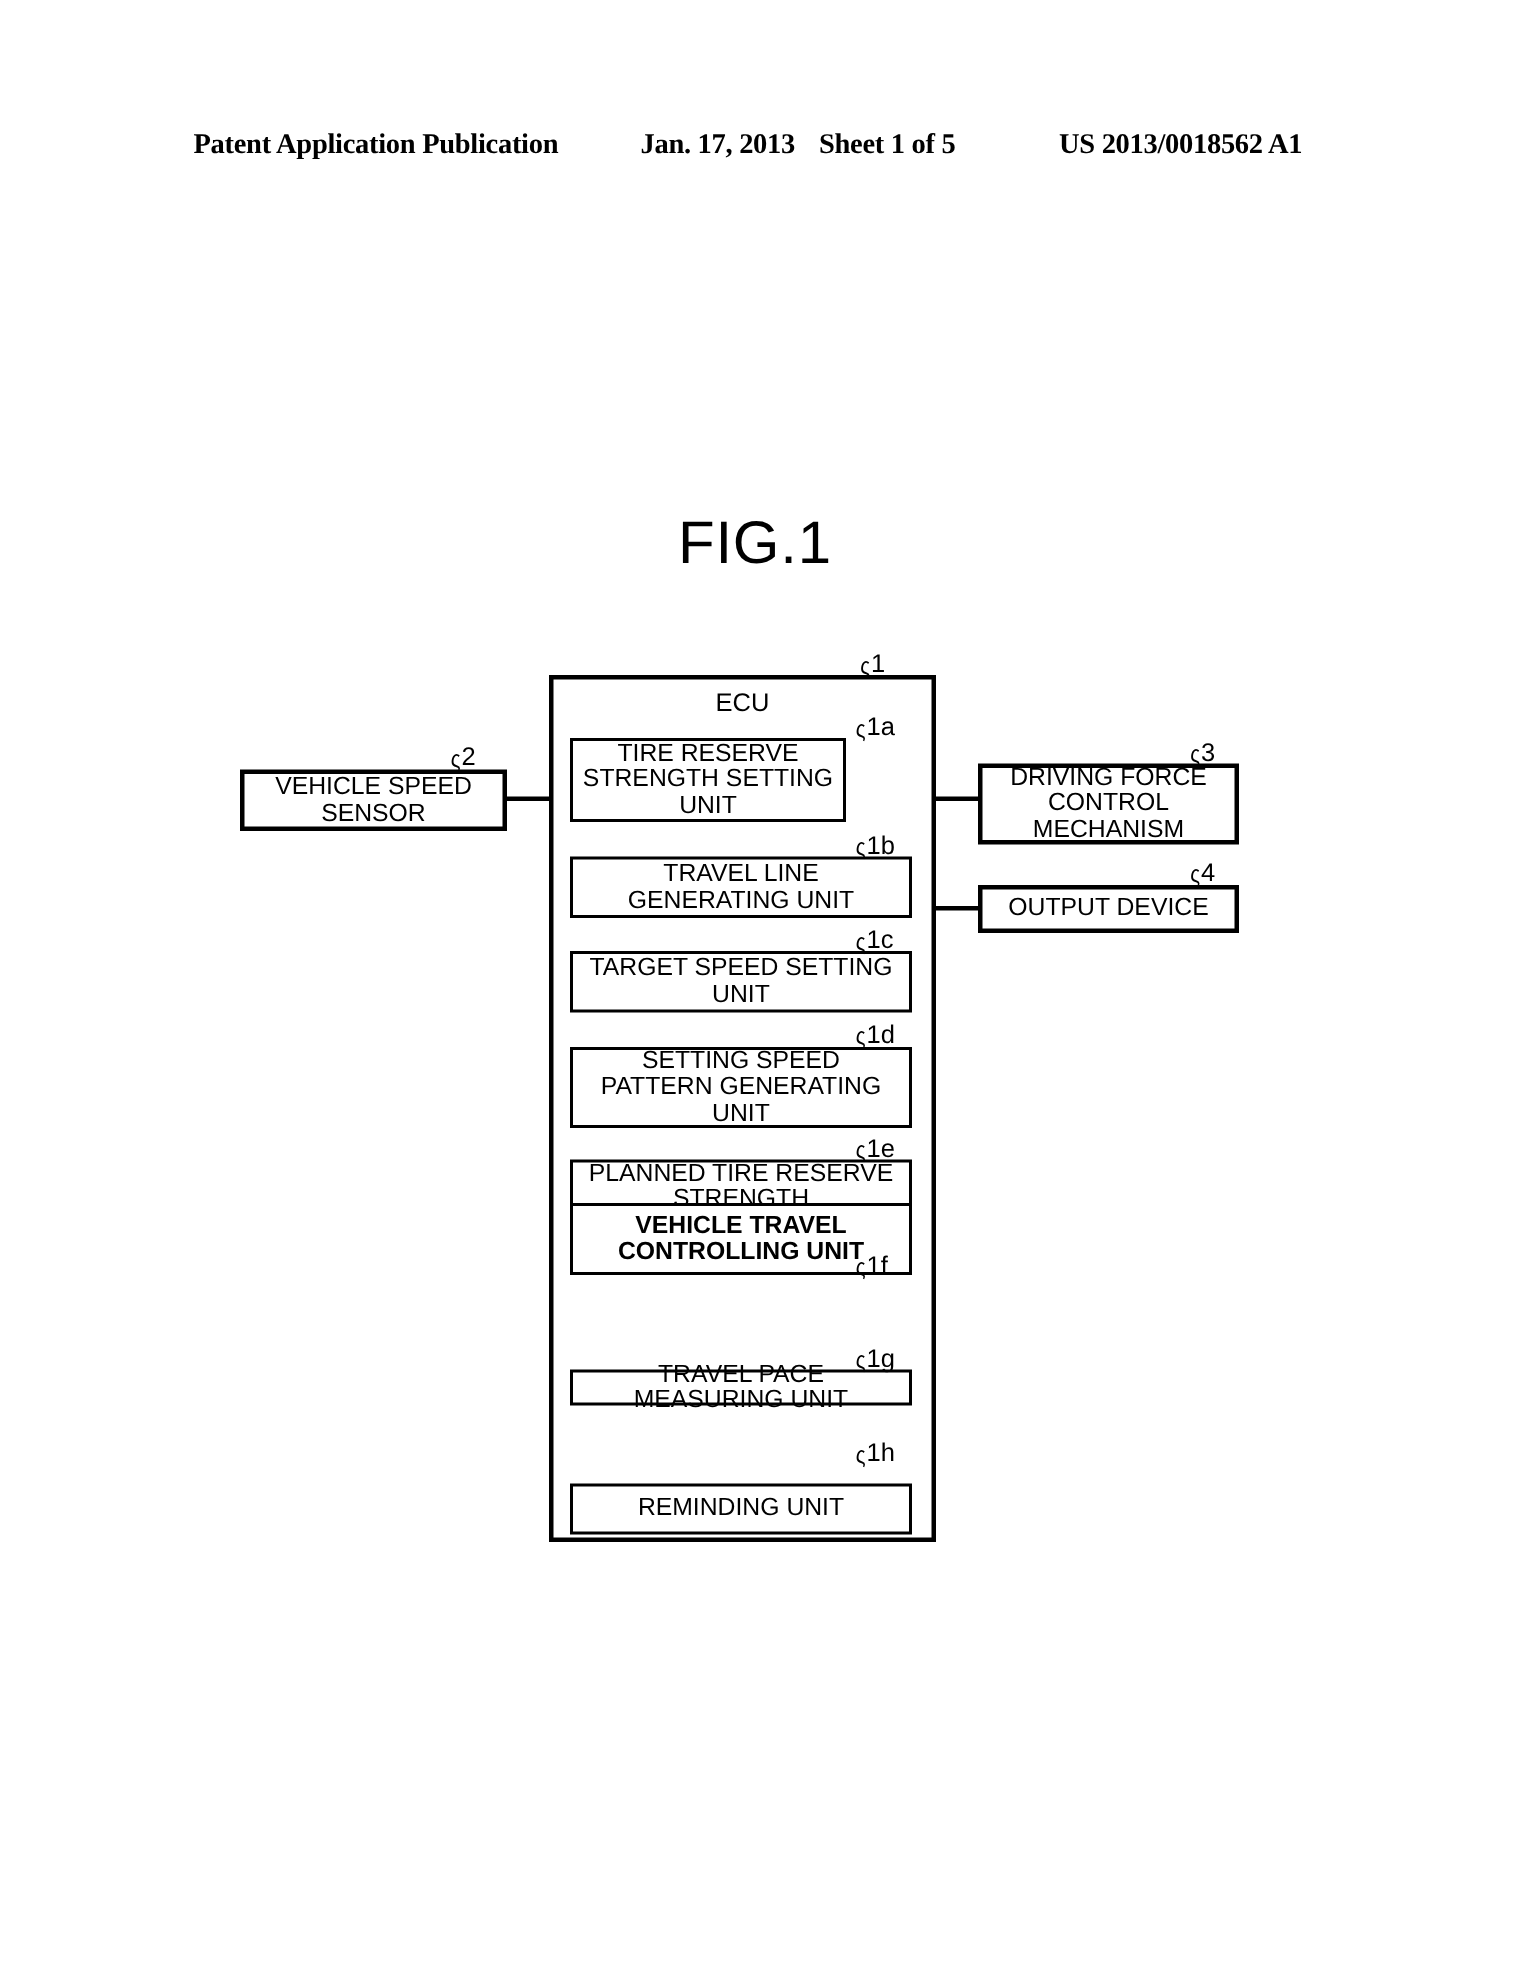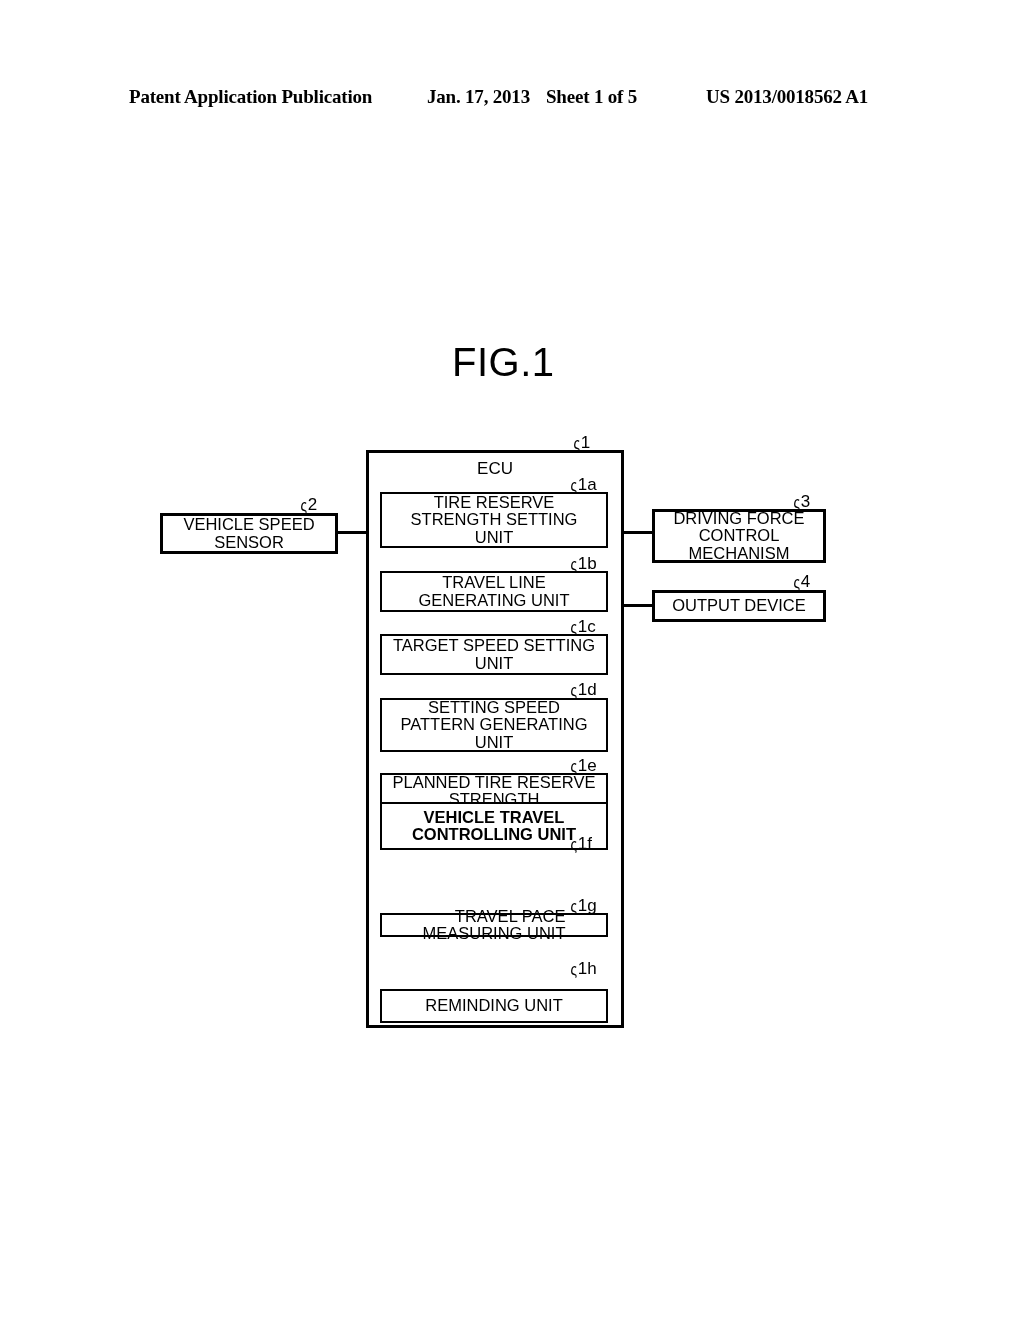--- a/index.html
+++ b/index.html
@@ -151,21 +151,21 @@
 <div class="line-v" style="left:621px; top:506px; height:110px;"></div>
 <div class="line-h" style="left:621px; top:531px; width:34px;"></div>
 <div class="line-h" style="left:621px; top:604px; width:34px;"></div>
 
 <div class="box box-outer" id="ecu-box"></div>
 <div id="ecu-title">ECU</div>
 <div class="ref" style="left:573px; top:434px;">
   <span class="hook">ς</span><span>1</span>
 </div>
 
-<div class="box box-inner" style="left:380px; top:492px; width:228px; height:56px;">
+<div class="box box-inner" style="left:380px; top:492px; width:184px; height:56px;">
   <span class="box-label">TIRE RESERVE
 STRENGTH SETTING
 UNIT</span>
 </div>
 <div class="ref" style="left:570px; top:476px;">
   <span class="hook">ς</span><span>1a</span>
 </div>
 
 <div class="box box-inner" style="left:380px; top:571px; width:228px; height:41px;">
   <span class="box-label">TRAVEL LINE
@@ -202,21 +202,21 @@
 </div>
 
 <div class="box box-inner" style="left:380px; top:802px; width:228px; height:48px;font-weight:bold;">
   <span class="box-label">VEHICLE TRAVEL
 CONTROLLING UNIT</span>
 </div>
 <div class="ref" style="left:570px; top:835px;">
   <span class="hook">ς</span><span>1f</span>
 </div>
 
-<div class="box box-inner" style="left:380px; top:913px; width:228px; height:24px;text-align:right;">
+<div class="box box-inner" style="left:380px; top:913px; width:228px; height:24px;">
   <span class="box-label">TRAVEL PACE
 MEASURING UNIT</span>
 </div>
 <div class="ref" style="left:570px; top:897px;">
   <span class="hook">ς</span><span>1g</span>
 </div>
 
 <div class="box box-inner" style="left:380px; top:977px; width:228px; height:34px;margin-top:12px;">
   <span class="box-label">REMINDING UNIT</span>
 </div>

